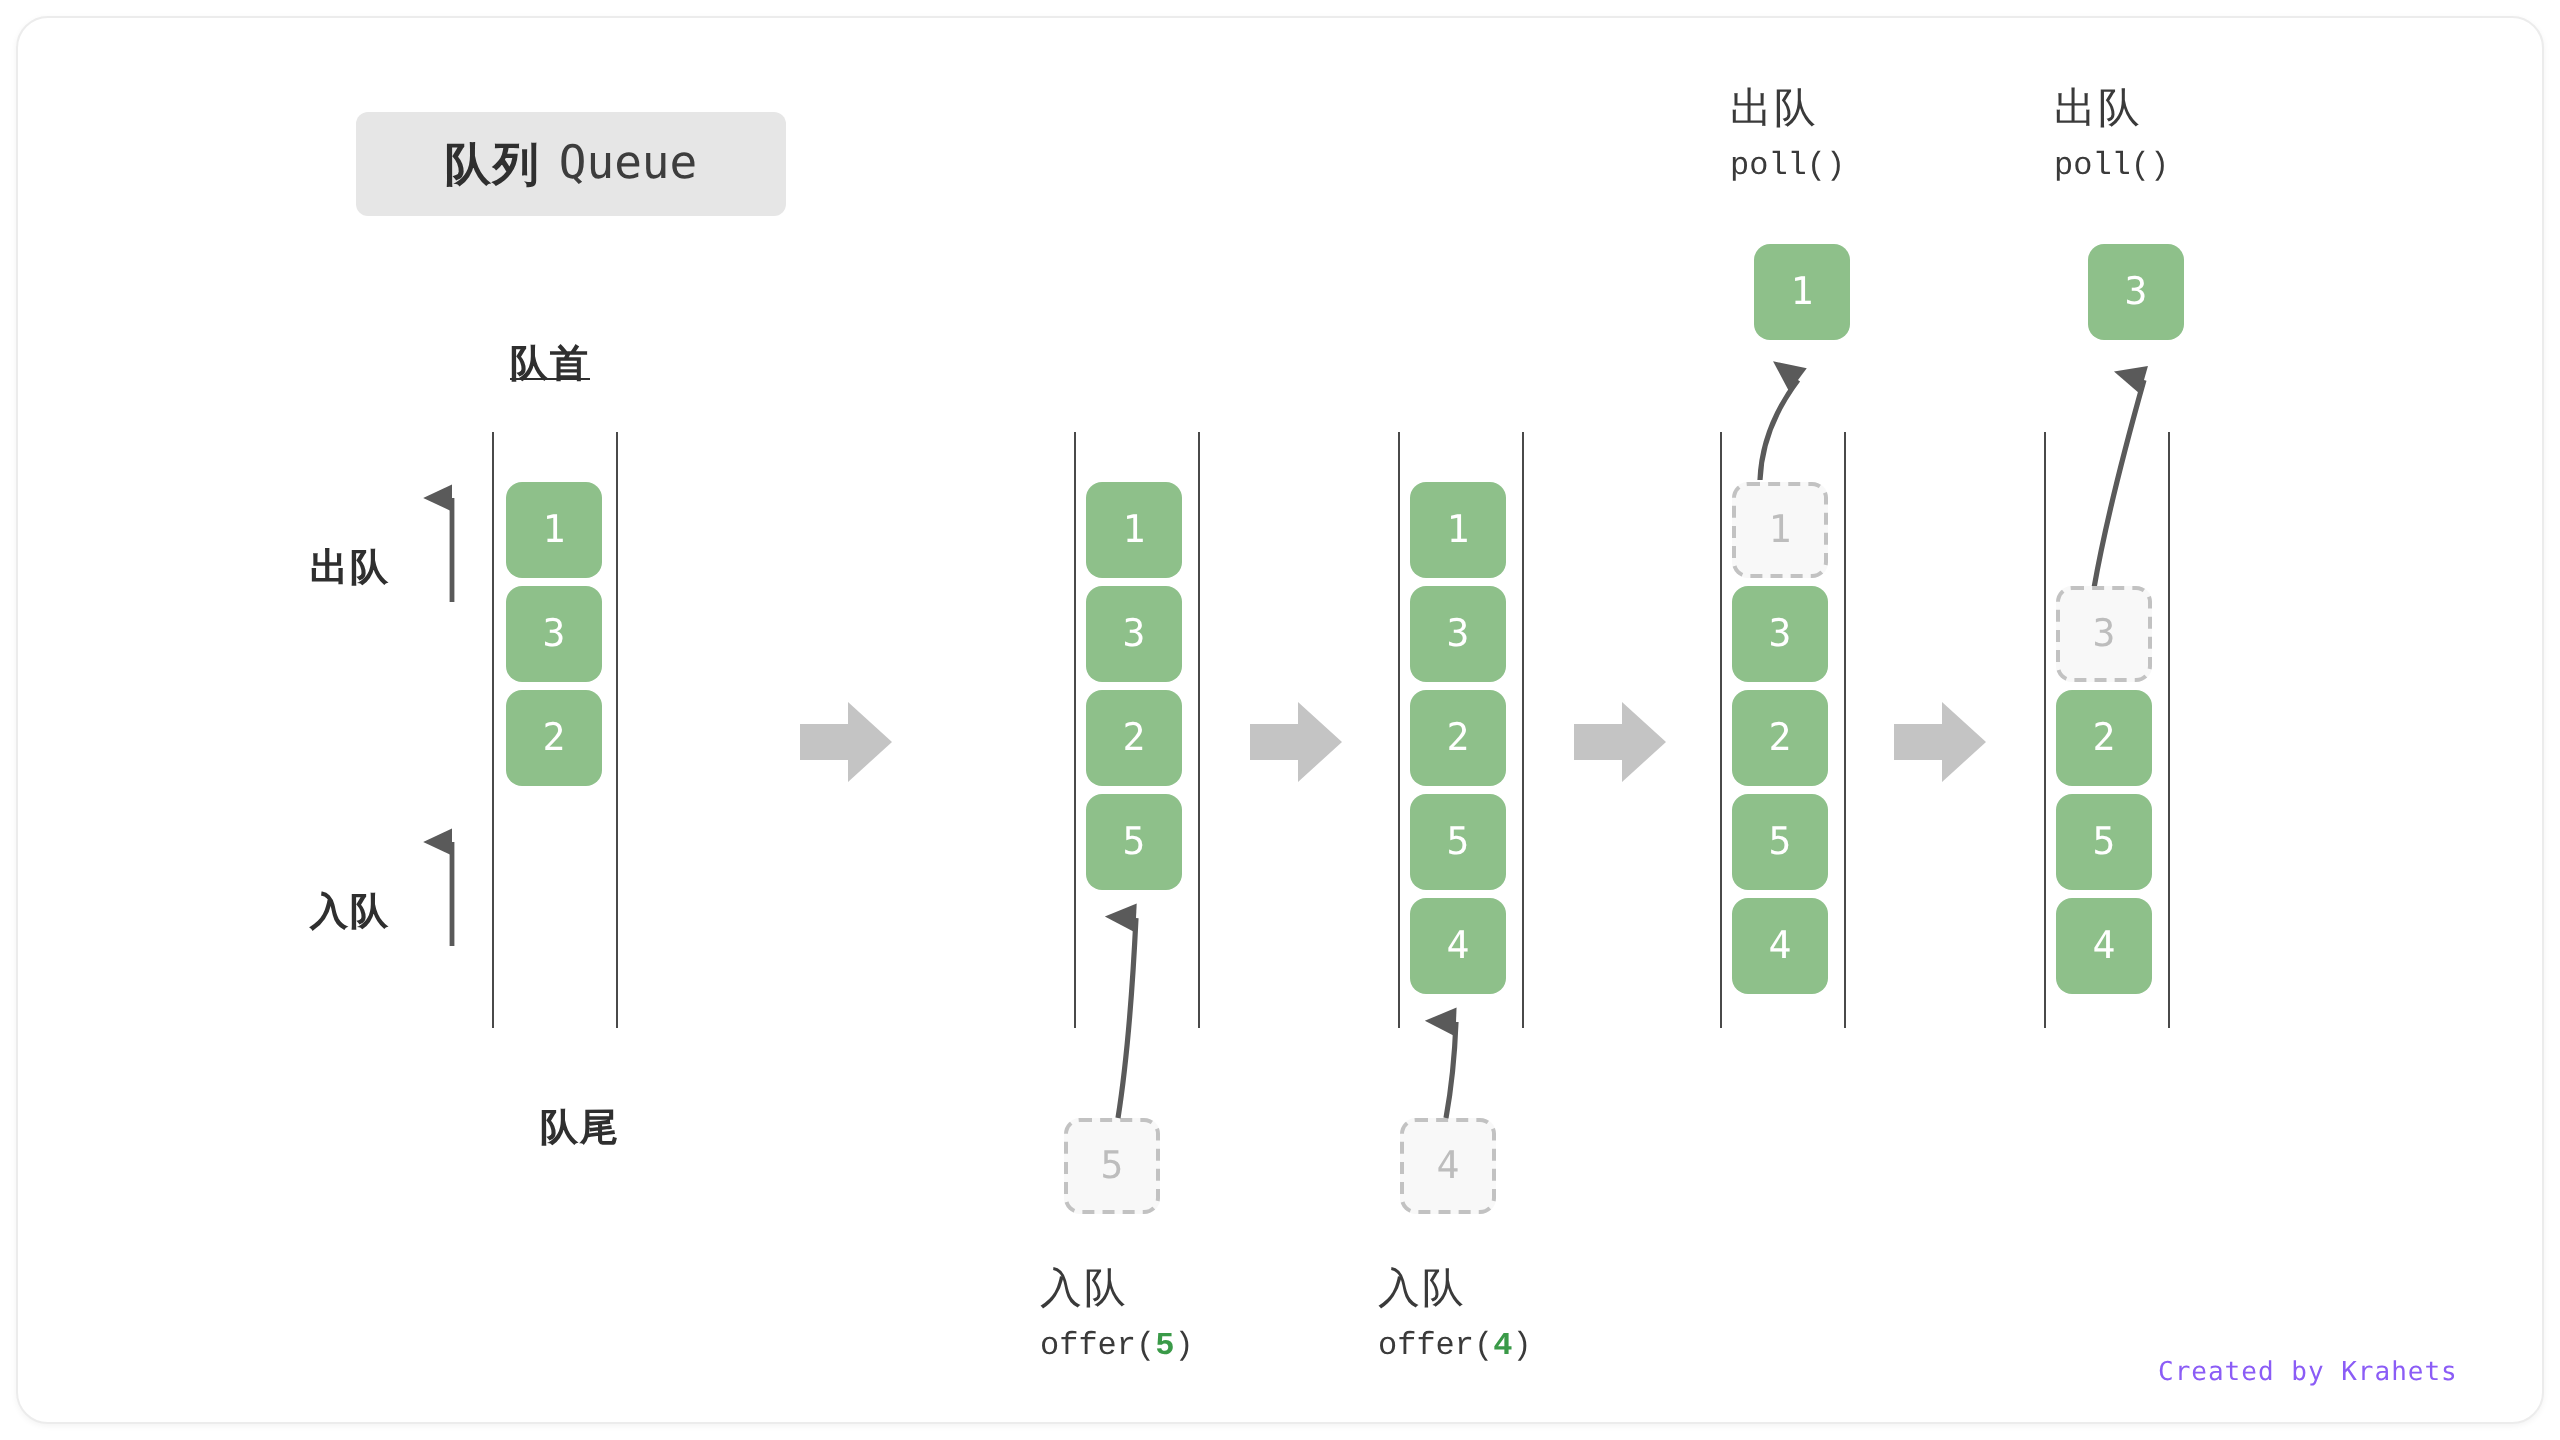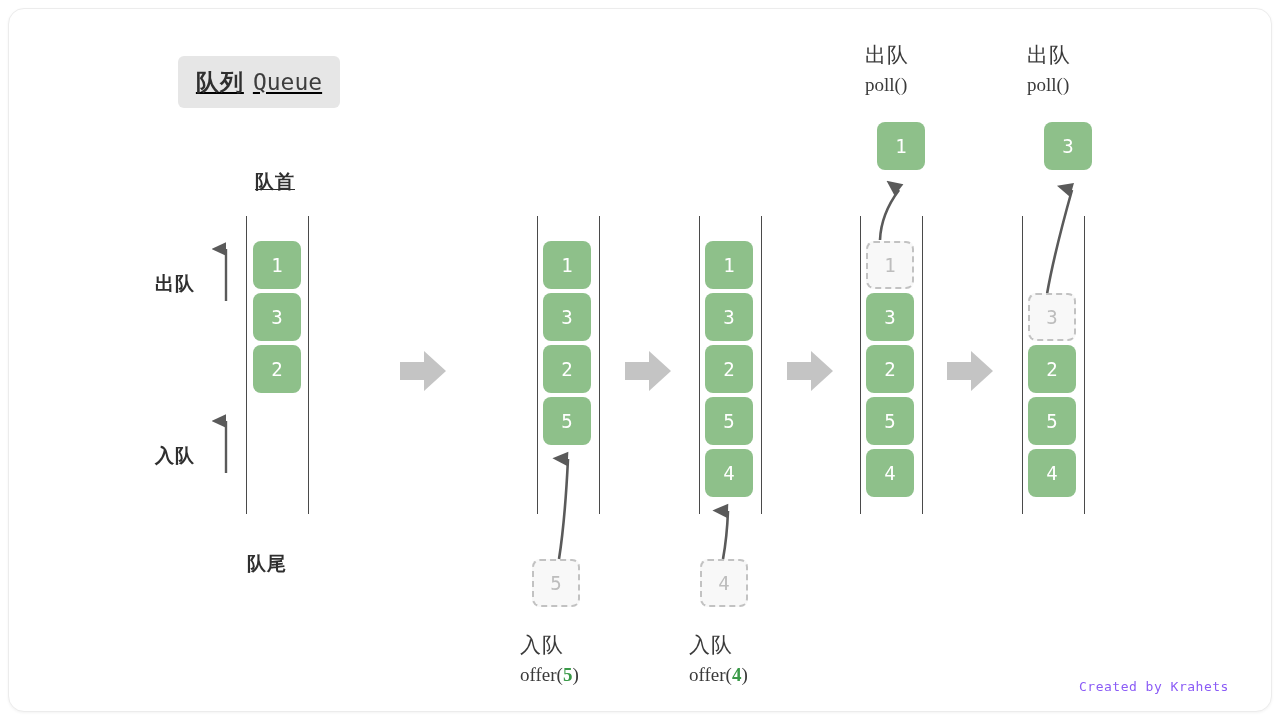--- a/index.html
+++ b/index.html
@@ -24,28 +24,27 @@
     border-radius: 16px;
     box-sizing: border-box;
     box-shadow: 0 1px 3px rgba(0,0,0,0.05);
     overflow: hidden;
   }
   .abs { position: absolute; }
 
   
   #title-badge {
     left: 169px; top: 47px;
-    width: 162px; height: 52px;
+    width: 215px; height: 52px;
     background: #e6e6e6;
     border-radius: 6px;
     display: flex;
     align-items: center;
     justify-content: center;
     gap: 9px;
-    text-decoration: underline;
   }
   #title-badge .cn {
     font-size: 23px;
     font-weight: bold;
     color: #2f2f2f;
     letter-spacing: 1px;
   }
   #title-badge .en {
     font-family: "DejaVu Sans Mono", "Liberation Mono", monospace;
     font-size: 23px;
@@ -102,22 +101,22 @@
     text-align: left;
     white-space: nowrap;
     line-height: 1.5;
   }
   .op-caption .cn {
     font-size: 21px;
     color: #3a3a3a;
     letter-spacing: 1px;
   }
   .op-caption .code {
-    font-family: Liberation Serif, serif;
-    font-size: 19px;
+    font-family: Liberation Mono, monospace;
+    font-size: 16px;
     color: #3a3a3a;
   }
   .op-caption .code .arg {
     color: #3a9a48;
     font-weight: bold;
   }
 
   
   #credit {
     left: 1070px; top: 670px;
@@ -156,21 +155,21 @@
       </marker>
     </defs>
     <line x1="9" y1="60" x2="9" y2="8" stroke="#5a5a5a" stroke-width="2.4" marker-end="url(#mk-up)"></line>
   </svg>
 
   <div class="abs side-label" style="left:146px; top:434px;">入队</div>
   <svg class="abs" style="left:208px; top:404px;" width="22" height="62">
     <line x1="9" y1="60" x2="9" y2="8" stroke="#5a5a5a" stroke-width="2.4" marker-end="url(#mk-up)"></line>
   </svg>
 
-  <div class="abs head-tail-label" style="left:208px; top:542px; width:100px;">队尾</div>
+  <div class="abs head-tail-label" style="left:231px; top:542px; width:100px;">队尾</div>
 
   <svg class="abs" style="left:391px; top:340px;" width="48" height="44">
     <path d="M0,13 L24,13 L24,2 L46,22 L24,42 L24,31 L0,31 Z" fill="#c4c4c4"></path>
   </svg>
 
   <div class="abs rail" style="left:528px; top:207px; height:298px;"></div>
   <div class="abs rail" style="left:590px; top:207px; height:298px;"></div>
 
   <div class="abs cell filled" style="left:534px; top:232px;">1</div>
   <div class="abs cell filled" style="left:534px; top:284px;">3</div>

